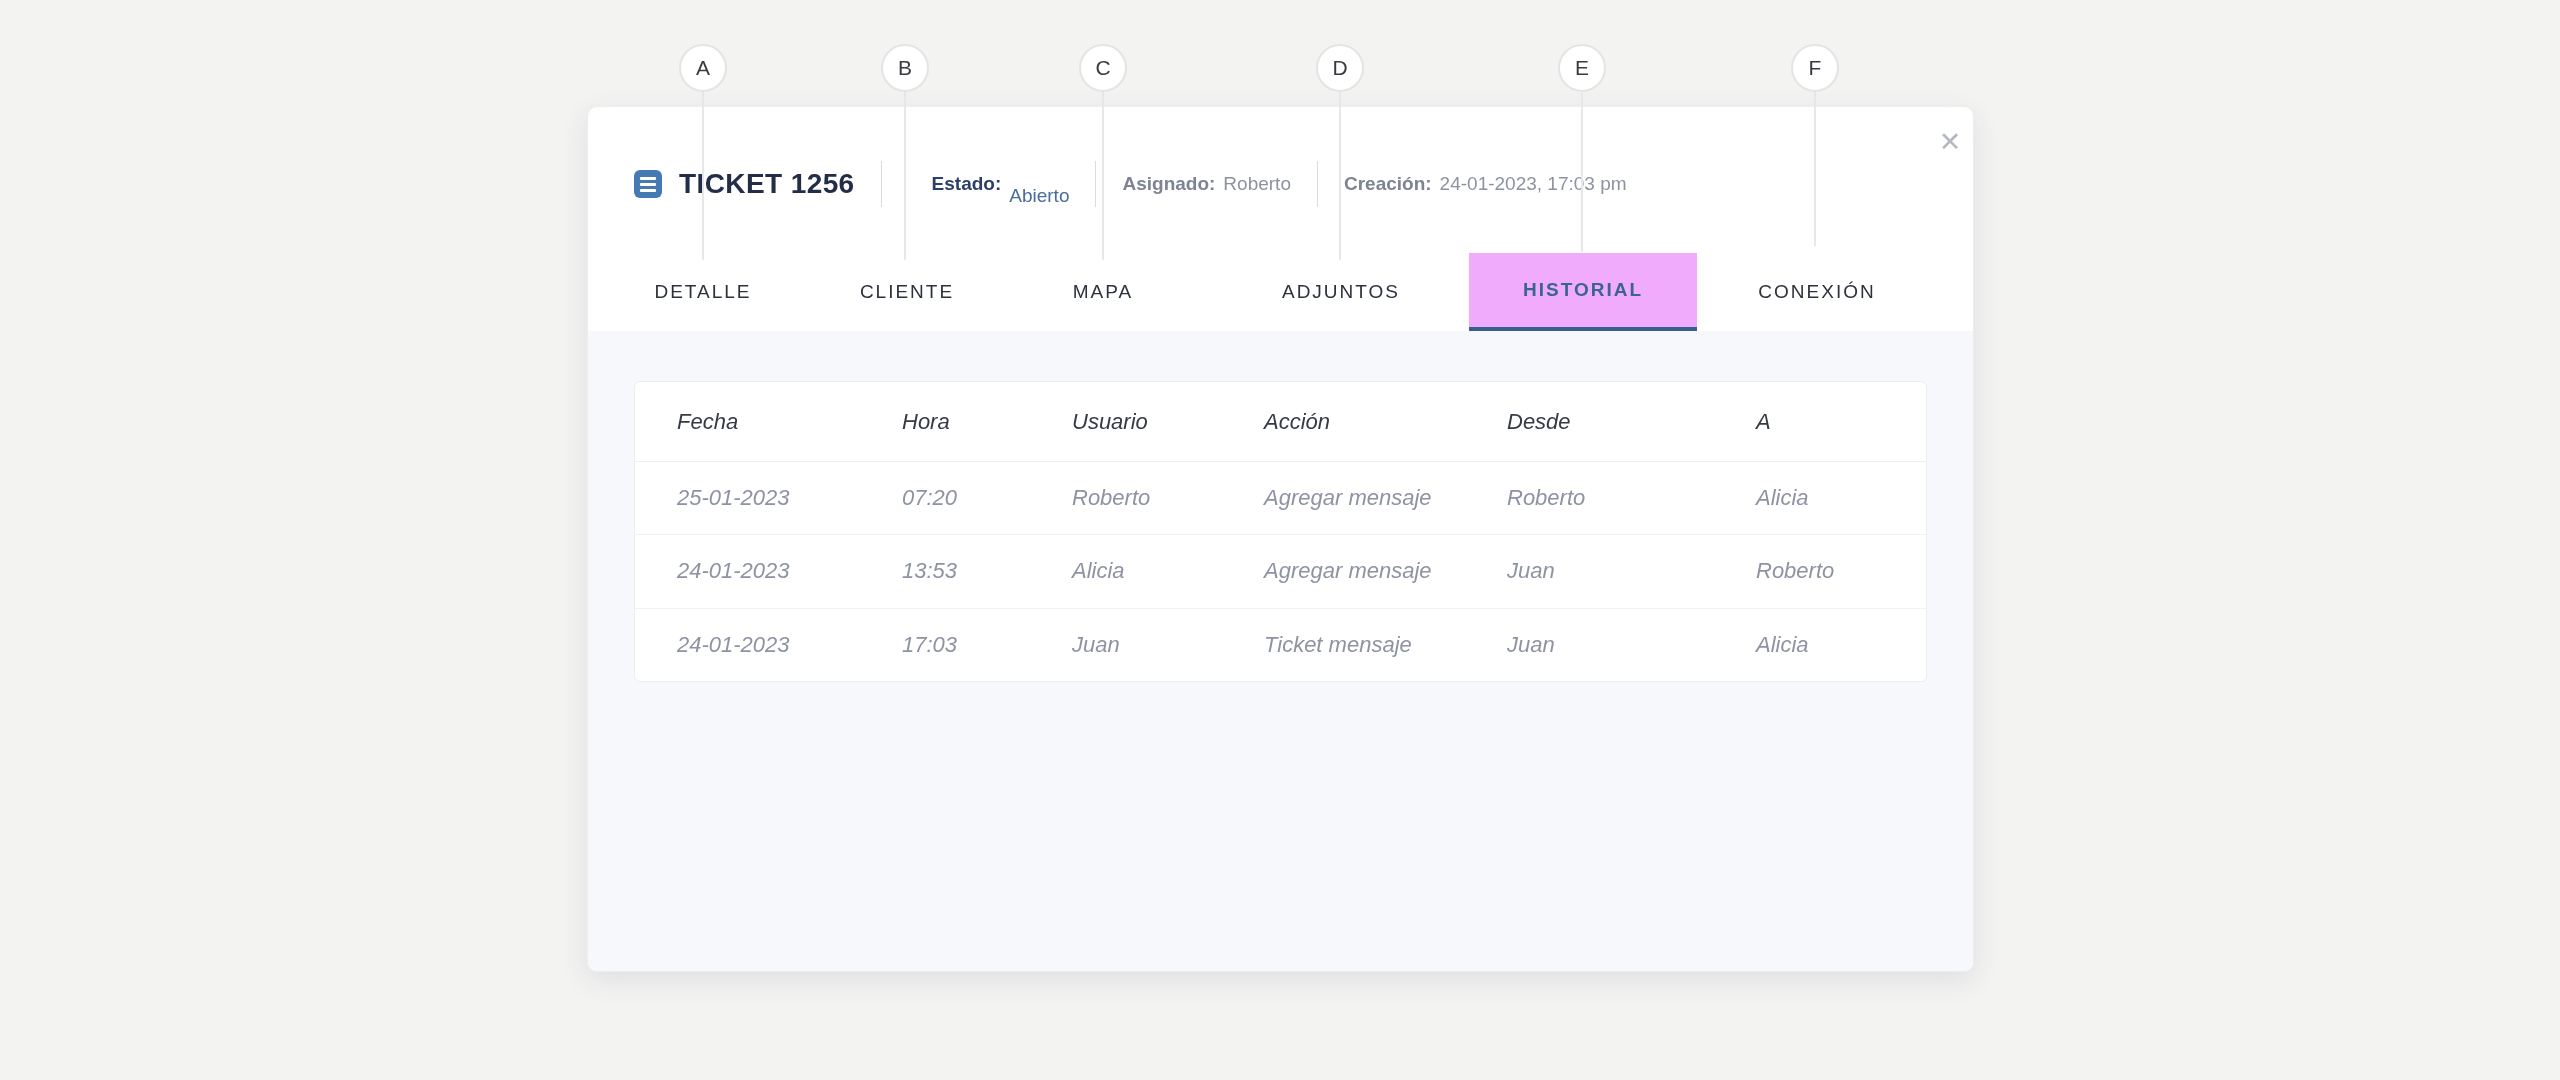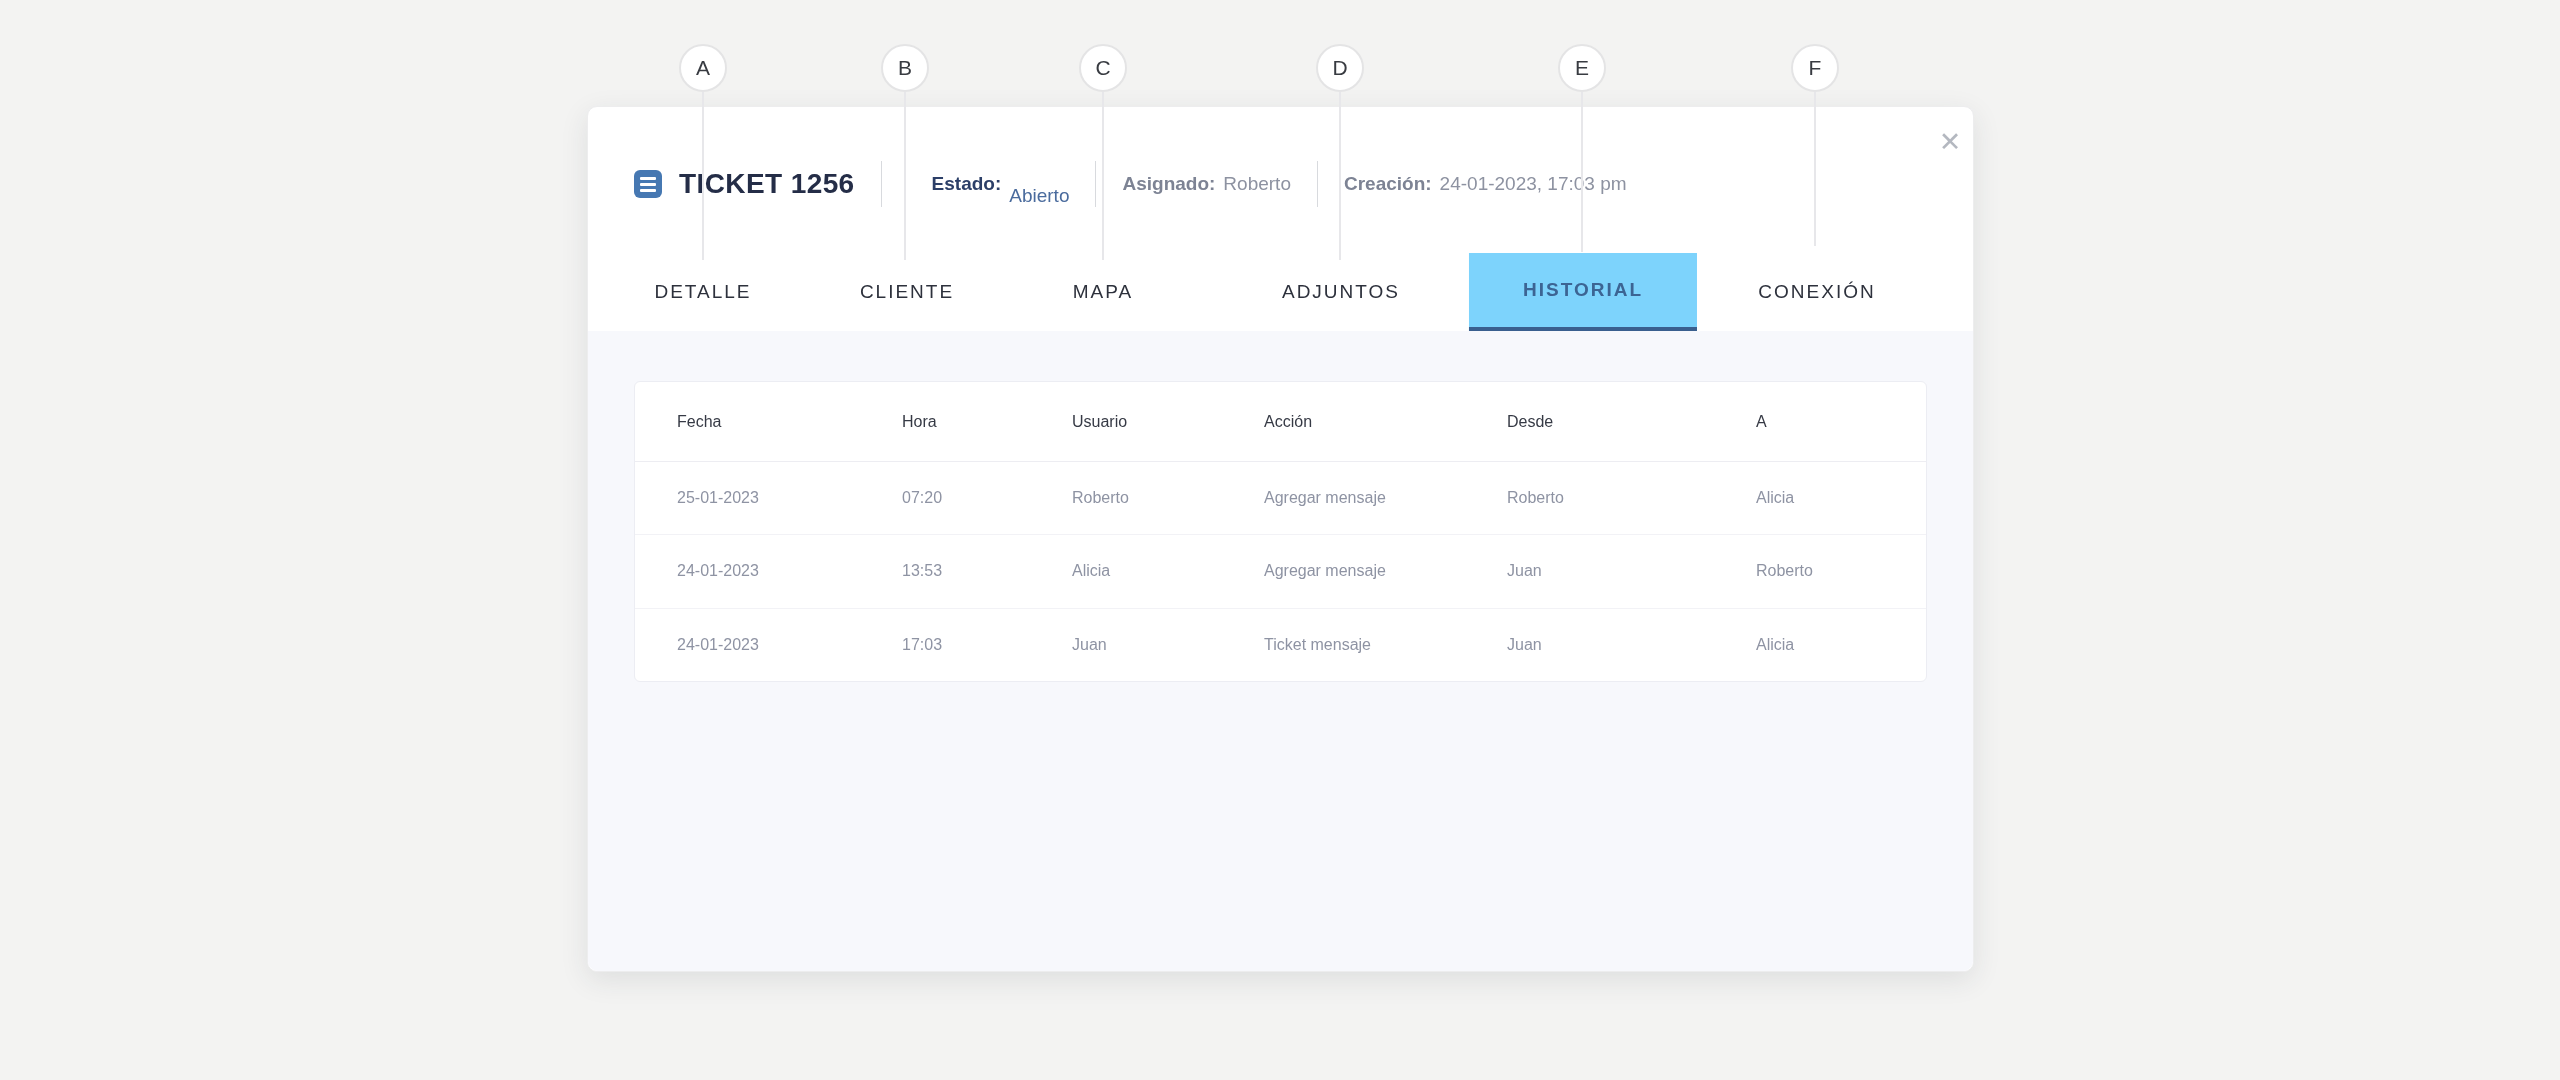--- a/index.html
+++ b/index.html
@@ -77,21 +77,21 @@
   .tab {
     position: absolute; top: 0;
     transform: translateX(-50%);
     height: 78px; line-height: 78px;
     padding: 0 54px;
     font-size: 19px; letter-spacing: 2px;
     color: #2d313c;
     cursor: pointer; white-space: nowrap;
   }
   .tab.active {
-    background: #7dd3fc;
+    background: #f0abfc;
     color: #3c6493; font-weight: bold;
     border-bottom: 4px solid #3a5f8e;
     line-height: 74px;
   }
   .t0 { left: 115px; }  .t1 { left: 319px; }  .t2 { left: 515px; }
   .t3 { left: 753px; }  .t4 { left: 995px; }  .t5 { left: 1229px; }
 
   
   .content {
     position: absolute;
@@ -107,21 +107,22 @@
     border: 1px solid #ecedf3;
     border-radius: 6px;
     display: flex; flex-direction: column;
     overflow: hidden;
   }
   .trow {
     display: grid;
     grid-template-columns: 225px 170px 192px 243px 249px 1fr;
     align-items: center;
     padding-left: 42px;
-    font-size: 16px;
+    font-size: 22px;
+    font-style: italic;
   }
   .trow.head {
     height: 80px; flex: none;
     color: #363a45;
     border-bottom: 1px solid #ededf2;
   }
   .trow.data {
     flex: 1;
     color: #8e93a3;
   }

